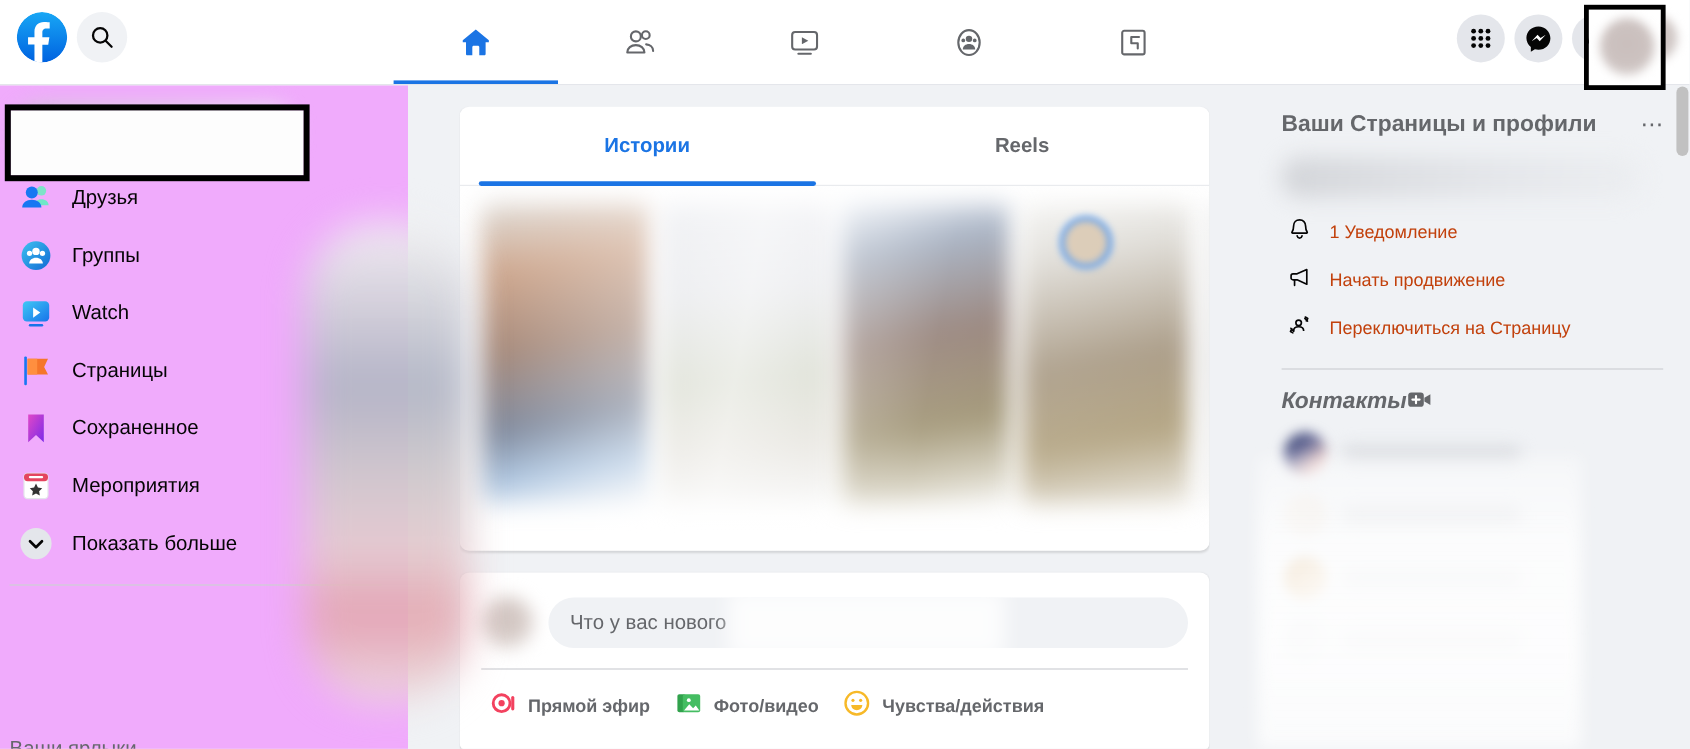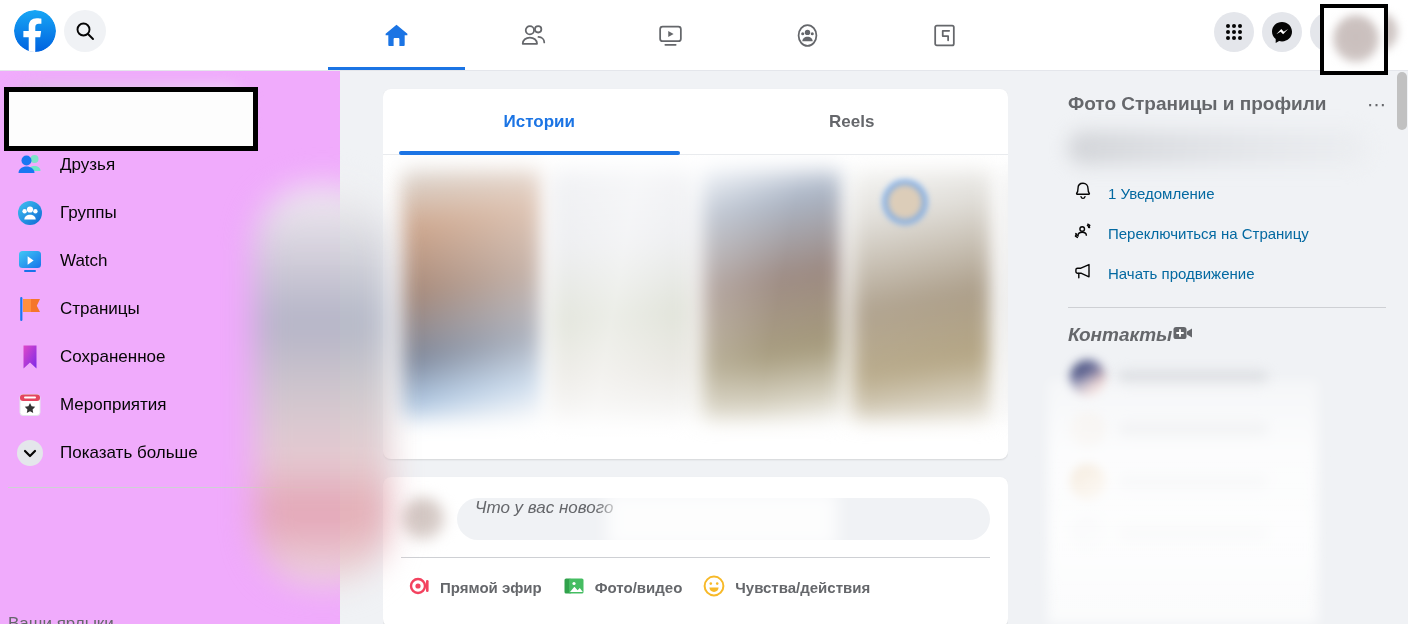--- a/index.html
+++ b/index.html
@@ -223,24 +223,24 @@
   }
   .comp-avatar {
     width: 44px; height: 44px; border-radius: 50%;
     background: radial-gradient(circle at 48% 42%, #cfc3bf 0%, #d8cdc9 50%, #ece7e5 78%, #f6f4f3 100%);
     filter: blur(7px);
     flex: 0 0 44px;
   }
   .comp-input {
     flex: 1; margin-left: 12px; height: 42px;
     border-radius: 21px; background: #f0f2f5;
-    display: flex; 
+    display: flex; align-items: center;
     padding: 0 18px;
     font-size: 17px; color: #65676b;
-    cursor: pointer; position: relative; overflow: hidden; font-style: italic;
+    cursor: pointer; position: relative; overflow: hidden;
   }
   .comp-input-blur {
     position: absolute; left: 150px; top: -6px;
     width: 230px; height: 56px;
     background: rgba(255,255,255,0.82);
     filter: blur(8px);
     pointer-events: none;
   }
   .comp-sep {
     margin: 16px 18px 0 18px; height: 1px; background: #ced0d4;
@@ -286,21 +286,21 @@
     background: linear-gradient(100deg,#d2d4d8 0%,#dcdee2 30%,#e4e6ea 60%,#eceef1 100%);
     border-radius: 16px; filter: blur(9px);
   }
   .rr-item {
     display: flex; align-items: center;
     height: 40px; gap: 14px;
     padding-left: 4px;
     border-radius: 8px; cursor: pointer;
   }
   .rr-item-label {
-    font-size: 15px; color: #0369a1; white-space: nowrap;
+    font-size: 15px; color: #c2410c; white-space: nowrap;
   }
   .rr-sep { height: 1px; background: #ced0d4; margin: 14px 6px 10px 0; }
   .contacts-head {
     display: flex; align-items: center; 
     height: 34px; padding-right: 110px; font-style: italic;
   }
   .contact-row {
     display: flex; align-items: center; gap: 12px;
     height: 52px; padding-left: 2px;
     cursor: pointer;
@@ -631,60 +631,60 @@
         </span>
         <span>Чувства/действия</span>
       </div>
     </div>
   </div>
 </div>
 
 <div class="right-rail">
 
   <div class="rr-head">
-    <span class="rr-title">Фото Страницы и профили</span>
+    <span class="rr-title">Ваши Страницы и профили</span>
     <span class="rr-dots">⋯</span>
   </div>
 
   <div class="rr-page-blur">
     <span class="pb"></span>
   </div>
 
   <div class="rr-item">
     <span>
       <svg width="22" height="22" viewBox="0 0 22 22" fill="none" stroke="#050505" stroke-width="1.4">
         <path d="M11 3.2c-3 0-5 2.1-5 5.2 0 2.7-.6 4-1.3 4.9-.3.4 0 1 .5 1h11.6c.5 0 .8-.6.5-1-.7-.9-1.3-2.2-1.3-4.9 0-3.1-2-5.2-5-5.2z" stroke-linejoin="round"></path>
         <path d="M9 16.6c.3 1.1 1 1.8 2 1.8s1.7-.7 2-1.8" stroke-linecap="round"></path>
       </svg>
     </span>
     <span class="rr-item-label">1 Уведомление</span>
+  </div>
+
+  <div class="rr-item">
+    <span>
+      <svg width="22" height="22" viewBox="0 0 22 22" fill="none" stroke="#050505" stroke-width="1.4">
+        <path d="M5.5 8.2h3.4L17 4.6v12.2L8.9 13.2H5.5a1.6 1.6 0 01-1.6-1.6V9.8a1.6 1.6 0 011.6-1.6z" stroke-linejoin="round"></path>
+        <path d="M6.8 13.4v4.4" stroke-linecap="round"></path>
+      </svg>
+    </span>
+    <span class="rr-item-label">Начать продвижение</span>
   </div>
 
   <div class="rr-item">
     <span>
       <svg width="22" height="22" viewBox="0 0 22 22" fill="none" stroke="#050505" stroke-width="1.4">
         <circle cx="10.2" cy="9" r="2.3"></circle>
         <path d="M6 15.8c0-2.2 1.9-3.5 4.2-3.5s4.2 1.3 4.2 3.5" stroke-linejoin="round"></path>
         <path d="M17.6 7.6a7.6 7.6 0 00-2.2-2.2M3.8 13.6a7.6 7.6 0 002.3 2.4" stroke-linecap="round"></path>
         <path d="M15.8 4.2l2 1.2-1.2 2M5.4 17.4l-2-1.2 1.2-2" stroke-linecap="round" stroke-linejoin="round"></path>
       </svg>
     </span>
     <span class="rr-item-label">Переключиться на Страницу</span>
   </div>
 
-  <div class="rr-item">
-    <span>
-      <svg width="22" height="22" viewBox="0 0 22 22" fill="none" stroke="#050505" stroke-width="1.4">
-        <path d="M5.5 8.2h3.4L17 4.6v12.2L8.9 13.2H5.5a1.6 1.6 0 01-1.6-1.6V9.8a1.6 1.6 0 011.6-1.6z" stroke-linejoin="round"></path>
-        <path d="M6.8 13.4v4.4" stroke-linecap="round"></path>
-      </svg>
-    </span>
-    <span class="rr-item-label">Начать продвижение</span>
-  </div>
-
   <div class="rr-sep"></div>
 
   <div class="contacts-head">
     <span class="rr-title">Контакты</span>
     <span>
       <svg width="22" height="22" viewBox="0 0 22 22">
         <rect x="1.5" y="5" width="13" height="12" rx="2.6" fill="#65676b"></rect>
         <path d="M15 9.5l5-3v9l-5-3z" fill="#65676b"></path>
         <path d="M8 8v6M5 11h6" stroke="#fff" stroke-width="1.8" stroke-linecap="round"></path>
       </svg>

